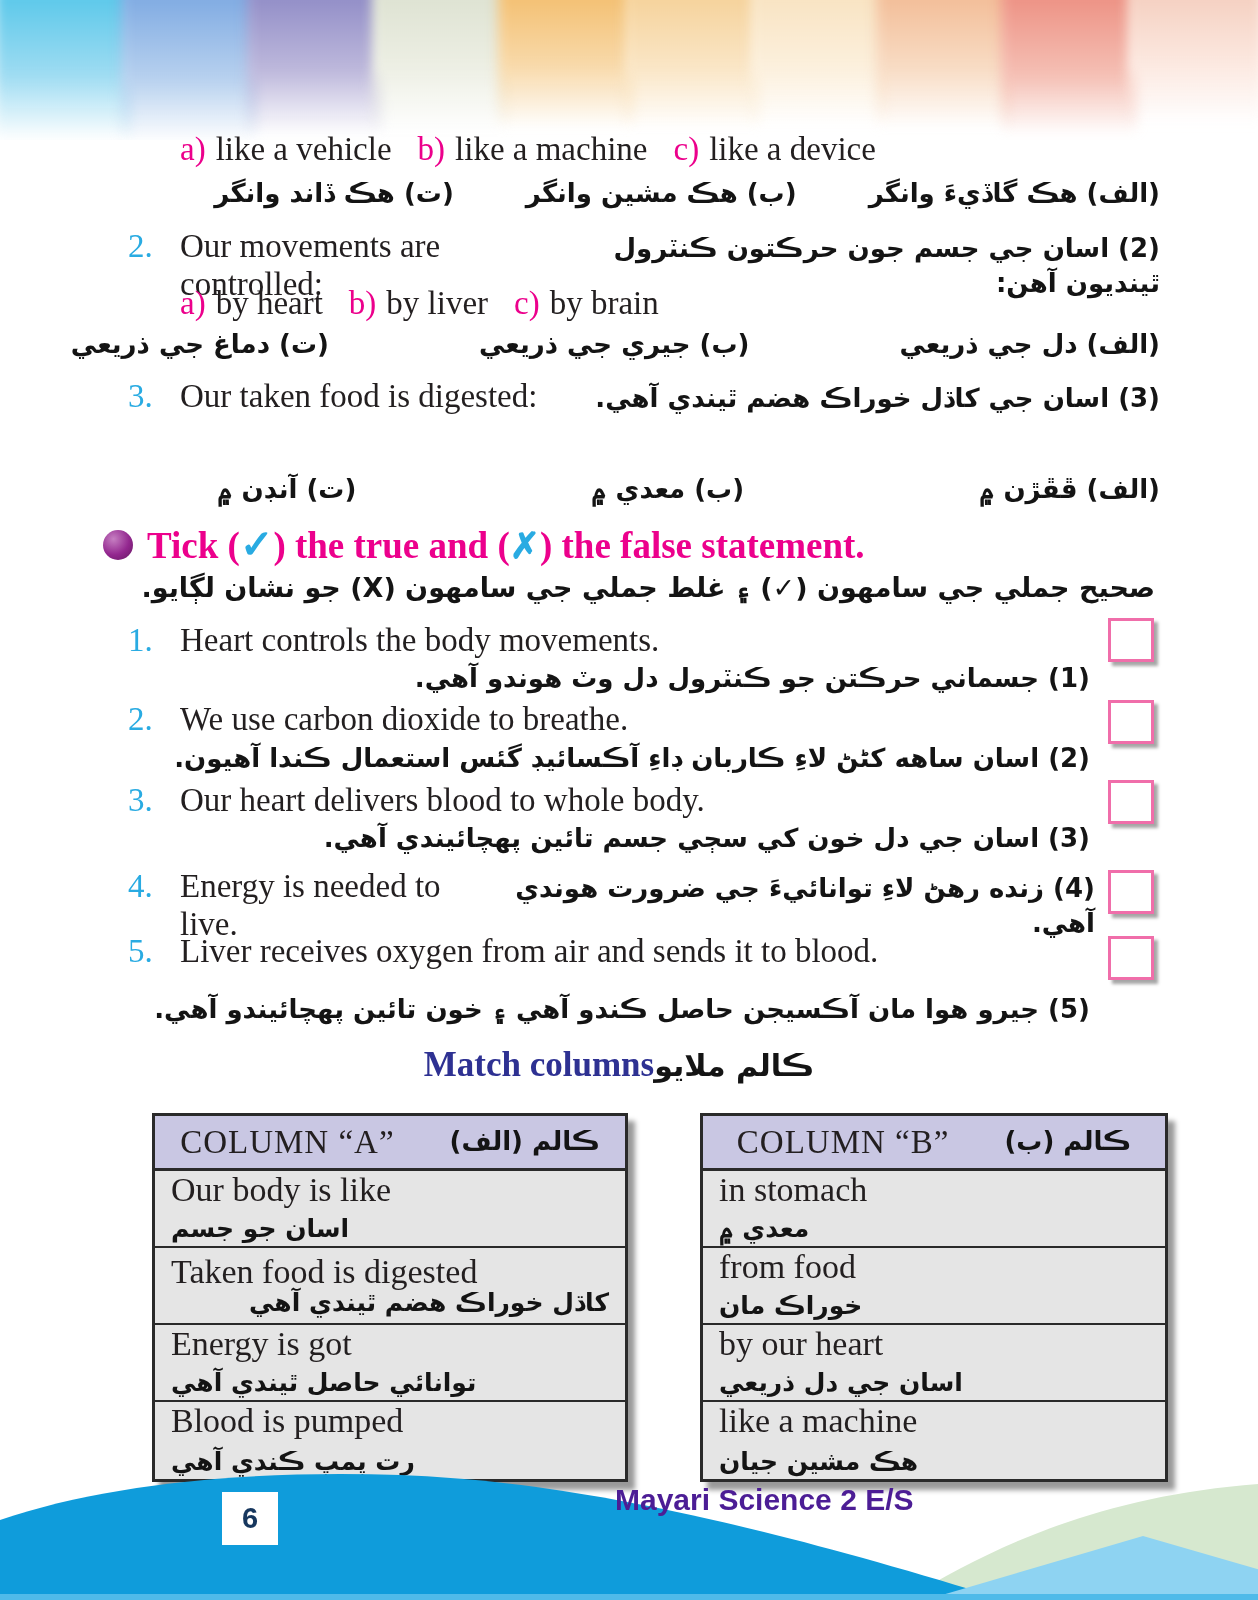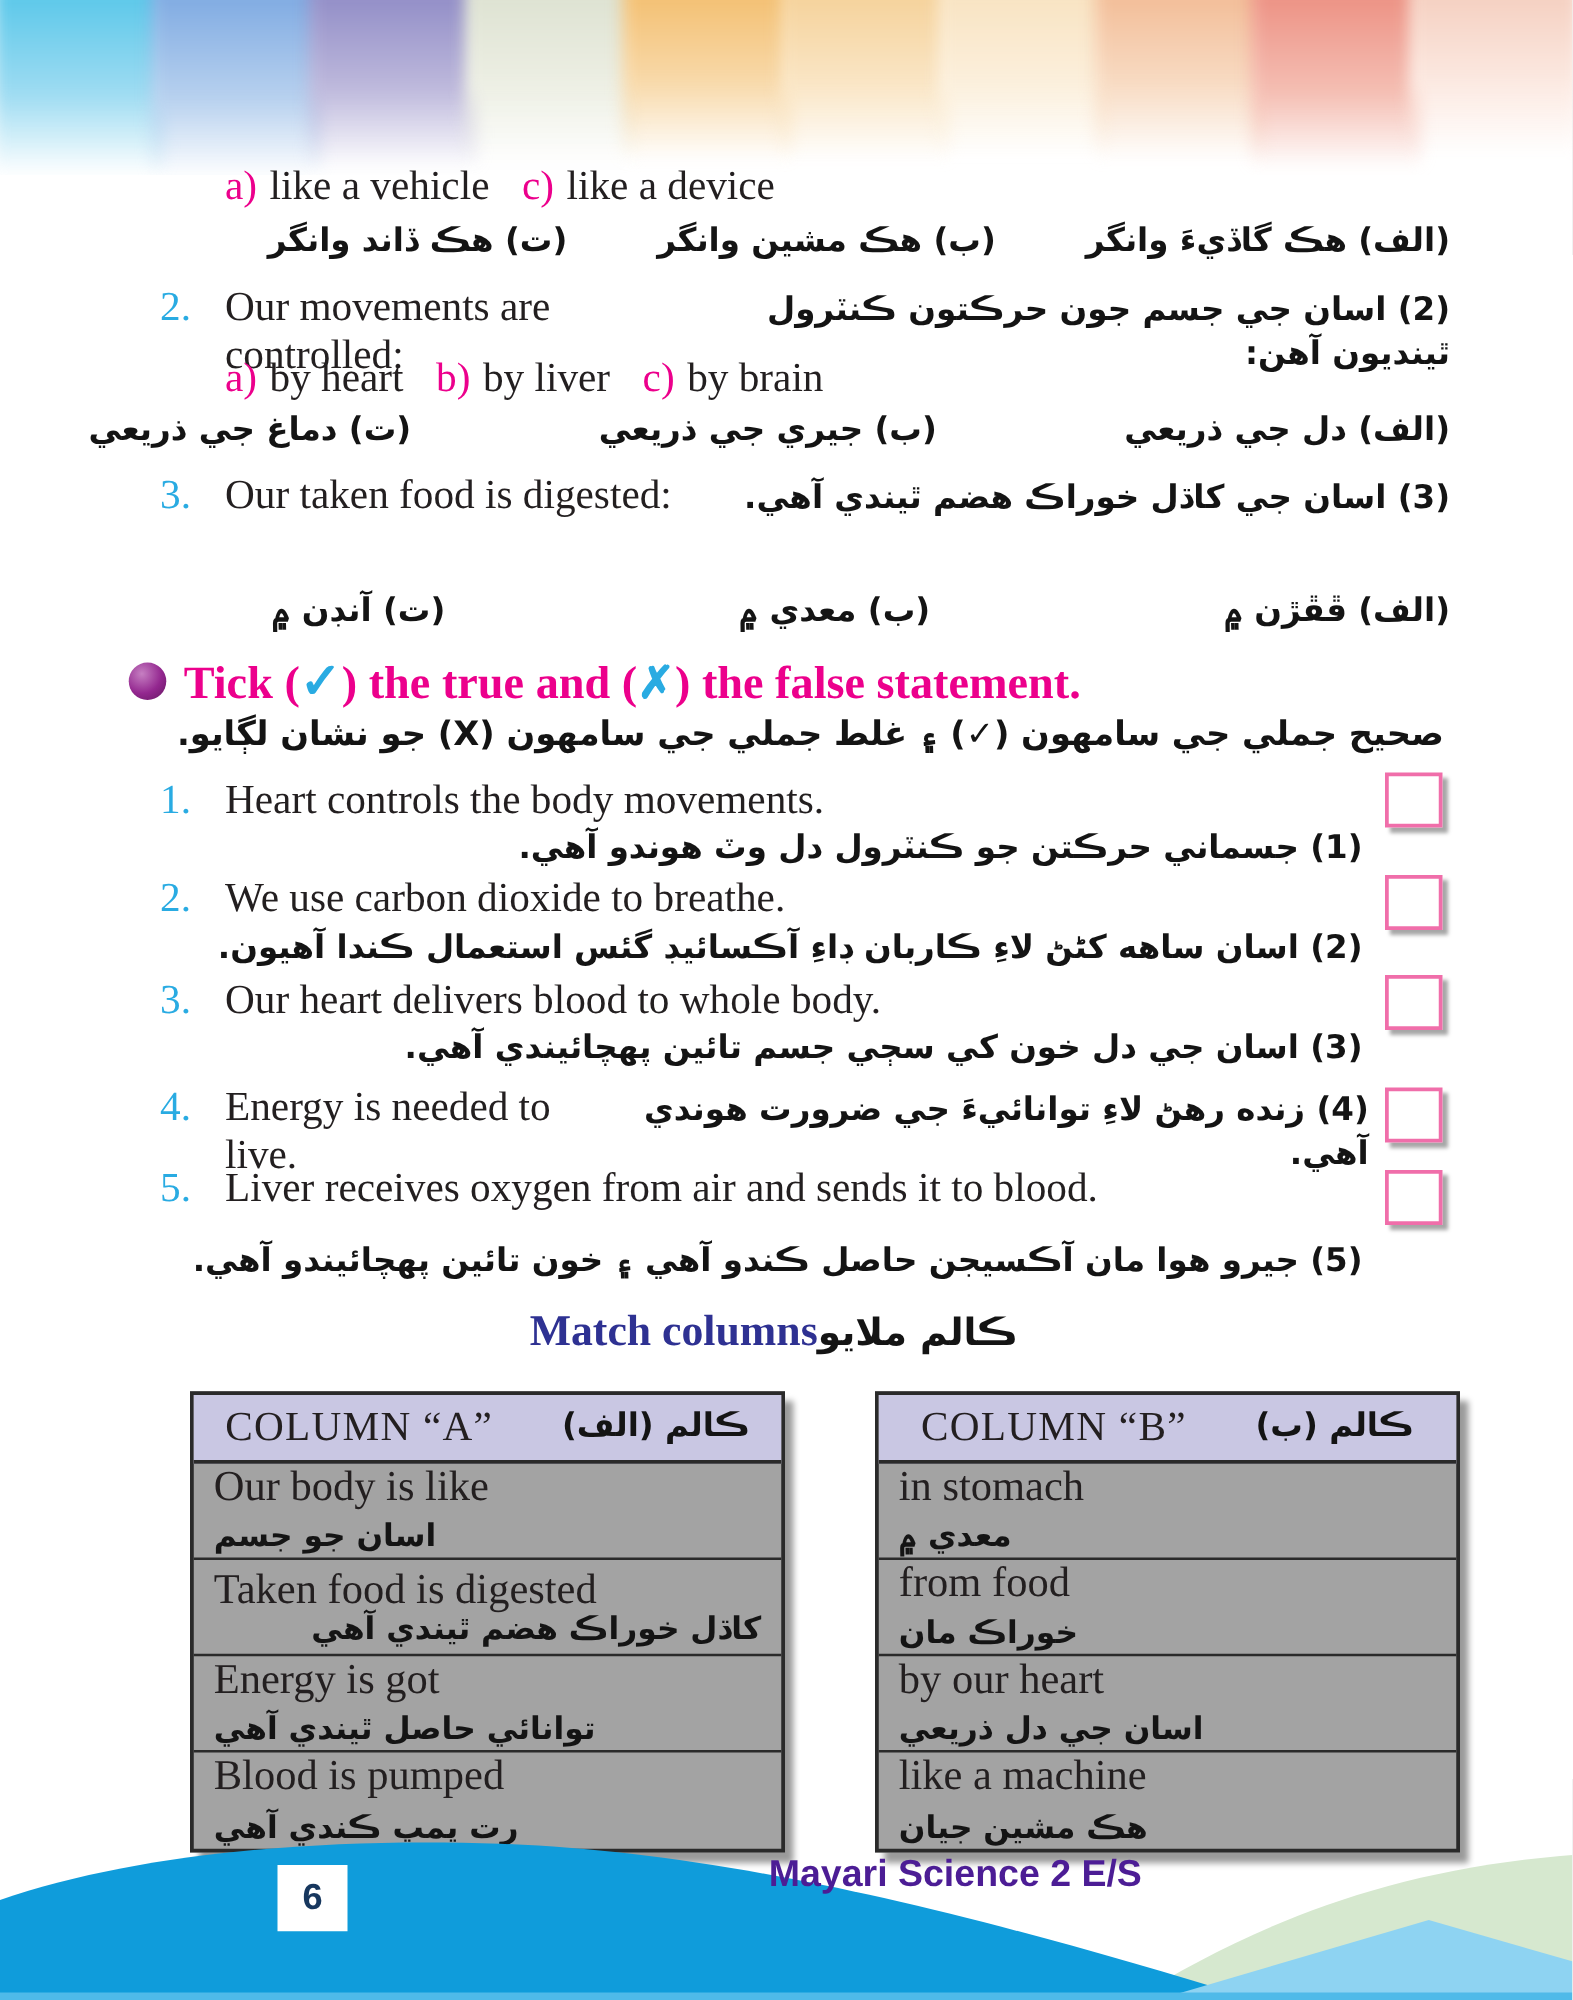--- a/index.html
+++ b/index.html
@@ -47,21 +47,21 @@
   
   .checkbox{position:absolute;left:1108px;width:40px;height:38px;background:#ffffff;
     border:3px solid #f06eaa;box-shadow:4px 4px 3px rgba(0,0,0,0.35);cursor:pointer;}
 
   
   .match-head{left:0;width:1258px;text-align:center;}
   .match-en{font-size:35px;font-weight:bold;color:#2e3192;}
   .match-ur{font-size:30px;margin-right:20px;}
 
   
-  .mtable{position:absolute;top:1113px;background:#a3a3a3;border:3px solid #2a2a2a;
+  .mtable{position:absolute;top:1113px;background:#e5e5e5;border:3px solid #2a2a2a;
     box-shadow:7px 8px 5px rgba(0,0,0,0.4);}
   .mhead{height:52px;background:#c9c7e3;border-bottom:3px solid #2a2a2a;
     display:flex;align-items:center;justify-content:center;gap:55px;}
   .mh-en{font-size:33px;letter-spacing:1px;}
   .mh-ur{font-size:26px;}
   .mrow{height:77px;border-bottom:2px solid #2a2a2a;display:flex;align-items:flex-start;
     justify-content:space-between;padding:0 16px;box-sizing:border-box;flex-direction:column;}
   .mrow:last-child{border-bottom:none;}
   .mrow .m-en{font-size:34px;}
   .mrow .m-ur{font-size:25px;}
@@ -90,20 +90,21 @@
     <div class="seg"></div>
     <div class="seg"></div>
     <div class="seg"></div>
     <div class="seg"></div>
     <div class="seg"></div>
     <div class="seg"></div>
   </div>
 
   <div class="abs opt-row en" style="top:131px;">
     <span><span class="letter">a)</span><span>like a vehicle</span></span>
+    <span><span class="letter">b)</span><span>like a machine</span></span>
     <span><span class="letter">c)</span><span>like a device</span></span>
   </div>
 
   <div class="abs opt-row-ur" style="top:176px;gap:72px;">
     <span class="ur">(الف) هڪ گاڏيءَ وانگر</span>
     <span class="ur">(ب) هڪ مشين وانگر</span>
     <span class="ur">(ت) هڪ ڏاند وانگر</span>
   </div>
 
   <div class="abs q-row" style="top:228px;">

